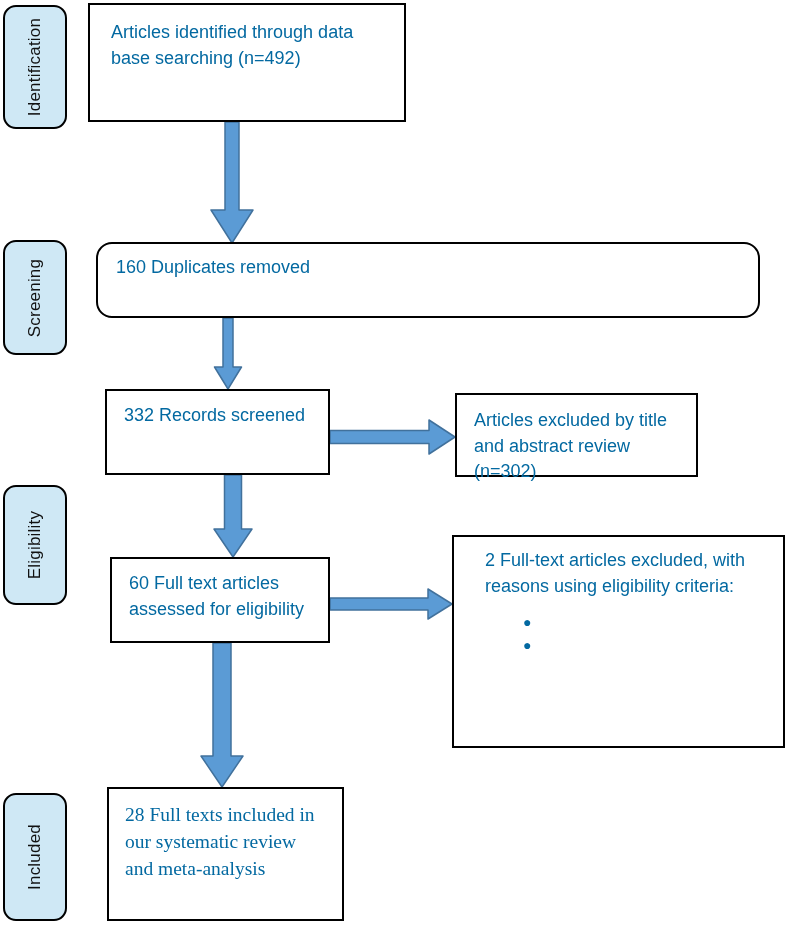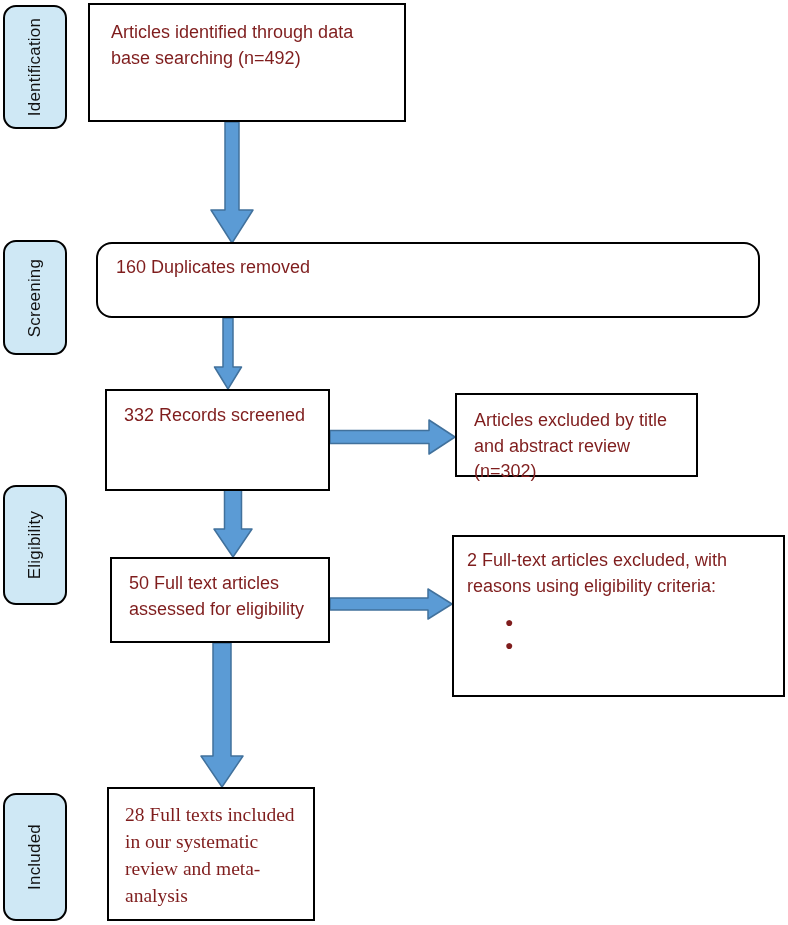--- a/index.html
+++ b/index.html
@@ -45,29 +45,29 @@
     color: #111111;
   }
   .flow-box {
     position: absolute;
     background: #ffffff;
     border: 2px solid #000000;
     box-sizing: border-box;
     z-index: 2;
     font-size: 18px;
     line-height: 1.42;
-    color: #7f1d1d;
+    color: #0369a1;
   }
   .box-identified   { left: 88px;  top: 3px;   width: 318px; height: 119px; padding: 15px 34px 0 21px; }
   .box-duplicates   { left: 96px;  top: 242px; width: 664px; height: 76px;  padding: 11px 16px 0 18px; border-radius: 16px; }
-  .box-screened     { left: 105px; top: 389px; width: 225px; height: 102px;  padding: 12px 14px 0 17px; }
+  .box-screened     { left: 105px; top: 389px; width: 225px; height: 86px;  padding: 12px 14px 0 17px; }
   .box-excl-title   { left: 455px; top: 393px; width: 243px; height: 84px;  padding: 13px 20px 0 17px; }
   .box-fulltext     { left: 110px; top: 557px; width: 220px; height: 86px;  padding: 12px 14px 0 17px; }
-  .box-excl-full    { left: 452px; top: 535px; width: 333px; height: 162px; padding: 11px 10px 0 13px; }
-  .box-included     { left: 107px; top: 787px; width: 208px; height: 134px; padding: 13px 14px 0 16px;
+  .box-excl-full    { left: 452px; top: 535px; width: 333px; height: 213px; padding: 11px 10px 0 31px; }
+  .box-included     { left: 107px; top: 787px; width: 237px; height: 134px; padding: 13px 14px 0 16px;
                       font-family: "Liberation Serif", serif; font-size: 19.5px; line-height: 1.38; }
   .bullet-list {
     margin: 12px 0 0 0;
     padding: 0;
     list-style: none;
     font-size: 15.5px;
     line-height: 1.5;
   }
   .bullet-list li {
     display: flex;
@@ -124,21 +124,21 @@
 
   <div class="flow-box box-screened">
     <span>332 Records screened</span>
   </div>
 
   <div class="flow-box box-excl-title">
     <span>Articles excluded by title and abstract review (n=302)</span>
   </div>
 
   <div class="flow-box box-fulltext">
-    <span>50 Full text articles assessed for eligibility</span>
+    <span>60 Full text articles assessed for eligibility</span>
   </div>
 
   <div class="flow-box box-excl-full">
     <div>2 Full-text articles excluded, with reasons using eligibility criteria:</div>
     <ul class="bullet-list">
       <li>
         <span class="bullet-dot">●</span>
       </li>
       <li>
         <span class="bullet-dot">●</span>

